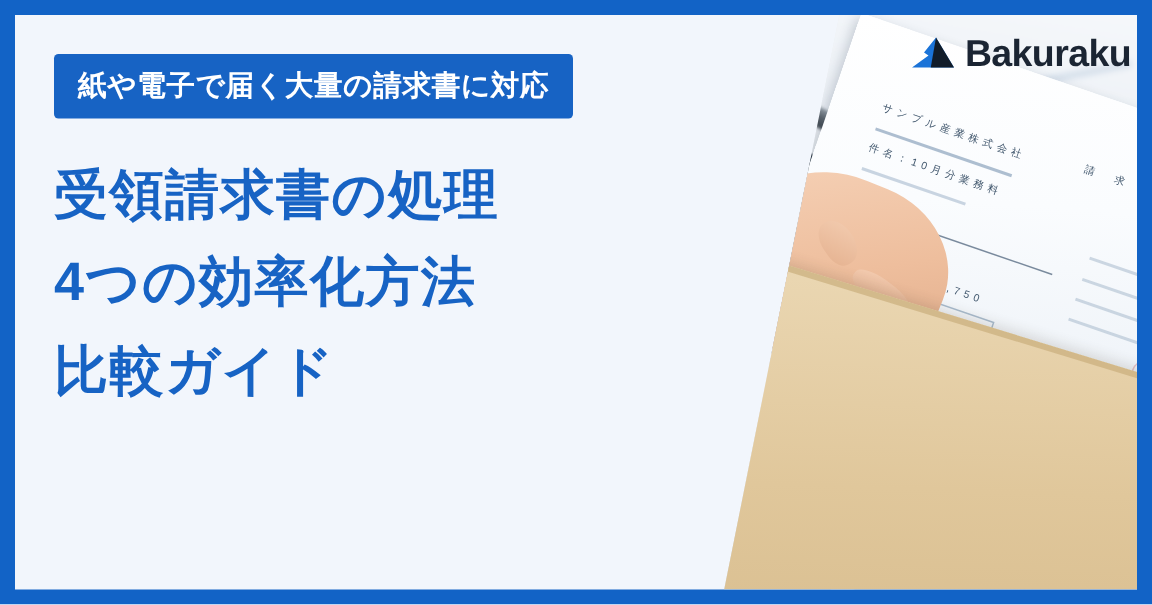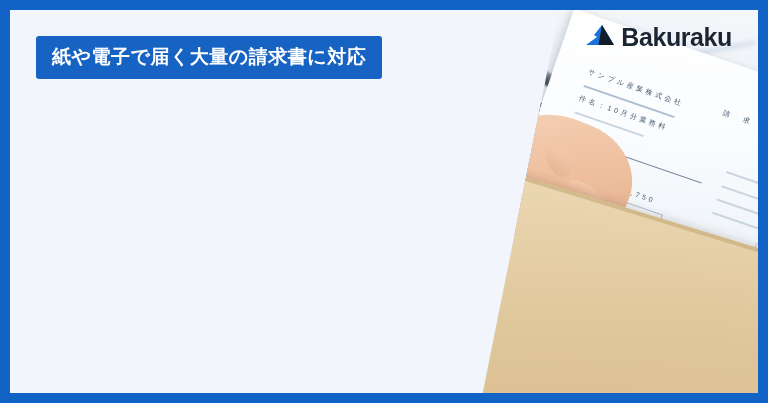--- a/index.html
+++ b/index.html
@@ -218,24 +218,24 @@
     top: 0;
     width: 100%;
     height: 4px;
     background: #C9AE7C;
     opacity: .7;
   }
 
   
   .logo {
     position: absolute;
-    right: 26px;
+    right: 4px;
     top: 14px;
     display: flex;
-    align-items: center;
+    align-items: flex-start;
     gap: 6px;
     z-index: 6;
   }
   .logo-mark { display: block; }
   .logo-text {
     font-family: "Liberation Sans", "DejaVu Sans", sans-serif;
     font-size: 25px;
     font-weight: bold;
     color: #1B2533;
     letter-spacing: -0.4px;
@@ -358,16 +358,21 @@
             <path d="M29 21 L17 1 L9 11 L12 13 L1 21 Z" fill="#1A73D8"></path>
             <path d="M29 21 L17 1 L13.5 21 Z" fill="#111C29"></path>
           </svg>
         </span>
         <span class="logo-text">Bakuraku</span>
       </div>
     </div>
 
     <div class="content">
       <div class="badge">紙や電子で届く大量の請求書に対応</div>
+      <div class="headline">
+        <div class="headline-line">受領請求書の処理</div>
+        <div class="headline-line">4つの効率化方法</div>
+        <div class="headline-line">比較ガイド</div>
+      </div>
     </div>
 
   </div>
 </div>
 
 </body></html>

